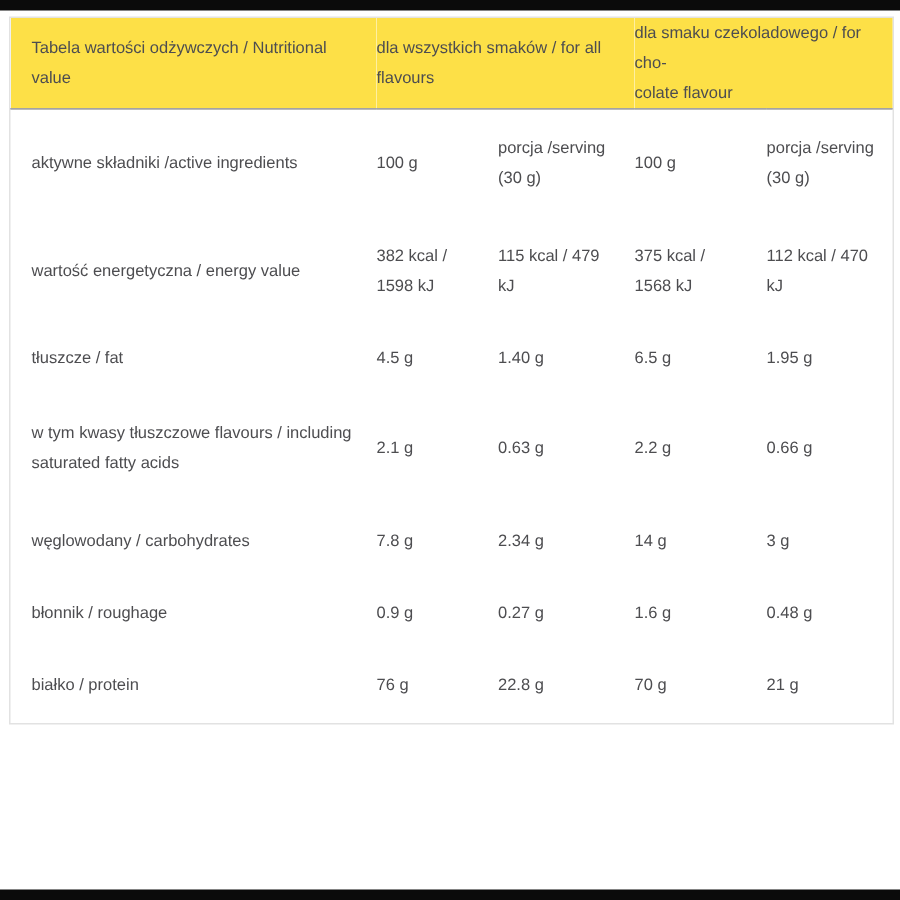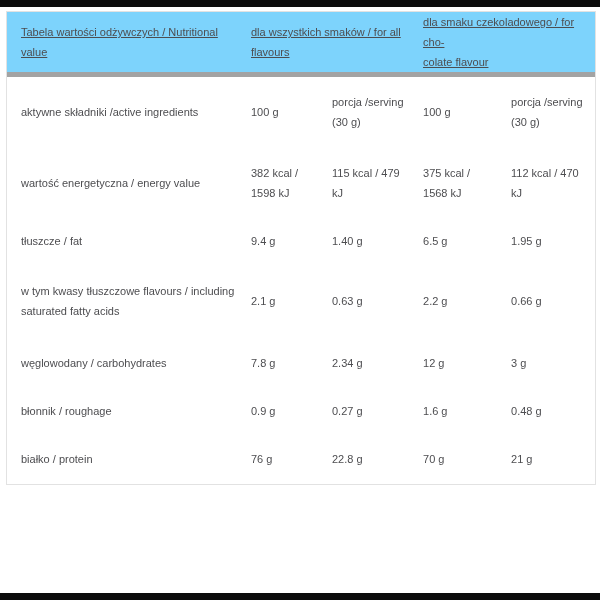--- a/index.html
+++ b/index.html
@@ -48,23 +48,22 @@
     vertical-align: middle;
     white-space: pre-line;
     padding: 0 6px 0 0;
     overflow: hidden;
   }
   table.nutrition .label {
     padding-left: 14px;
     padding-right: 8px;
   }
   thead th {
-    background: #7dd3fc;
-    border-bottom: 5px solid #a3a3a3;
-    text-decoration: underline;
+    background: #fde047;
+    border-bottom: 1px solid #a3a3a3;
   }
 </style>
 </head>
 <body>
 
 <div class="page">
 
   <div class="bar top"></div>
 
   <div class="card">
@@ -100,38 +99,38 @@
           <td>382 kcal /
 1598 kJ</td>
           <td>115 kcal / 479
 kJ</td>
           <td>375 kcal /
 1568 kJ</td>
           <td>112 kcal / 470 kJ</td>
         </tr>
         <tr style="height:46px">
           <td class="label">tłuszcze / fat</td>
-          <td>9.4 g</td>
+          <td>4.5 g</td>
           <td>1.40 g</td>
           <td>6.5 g</td>
           <td>1.95 g</td>
         </tr>
         <tr style="height:74px">
           <td class="label">w tym kwasy tłuszczowe flavours / including
 saturated fatty acids</td>
           <td>2.1 g</td>
           <td>0.63 g</td>
           <td>2.2 g</td>
           <td>0.66 g</td>
         </tr>
         <tr style="height:50px">
           <td class="label">węglowodany / carbohydrates</td>
           <td>7.8 g</td>
           <td>2.34 g</td>
-          <td>12 g</td>
+          <td>14 g</td>
           <td>3 g</td>
         </tr>
         <tr style="height:46px">
           <td class="label">błonnik / roughage</td>
           <td>0.9 g</td>
           <td>0.27 g</td>
           <td>1.6 g</td>
           <td>0.48 g</td>
         </tr>
         <tr style="height:50px">

